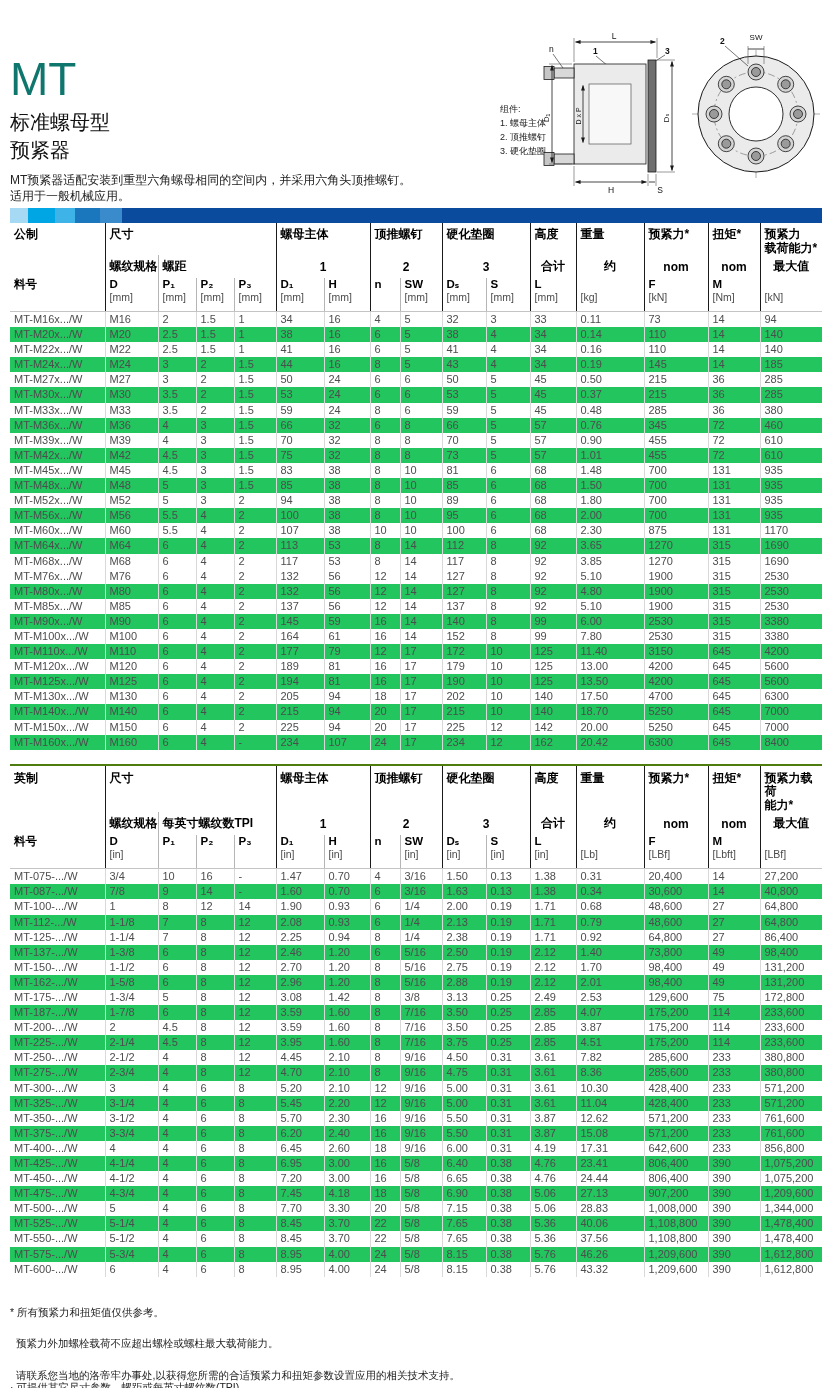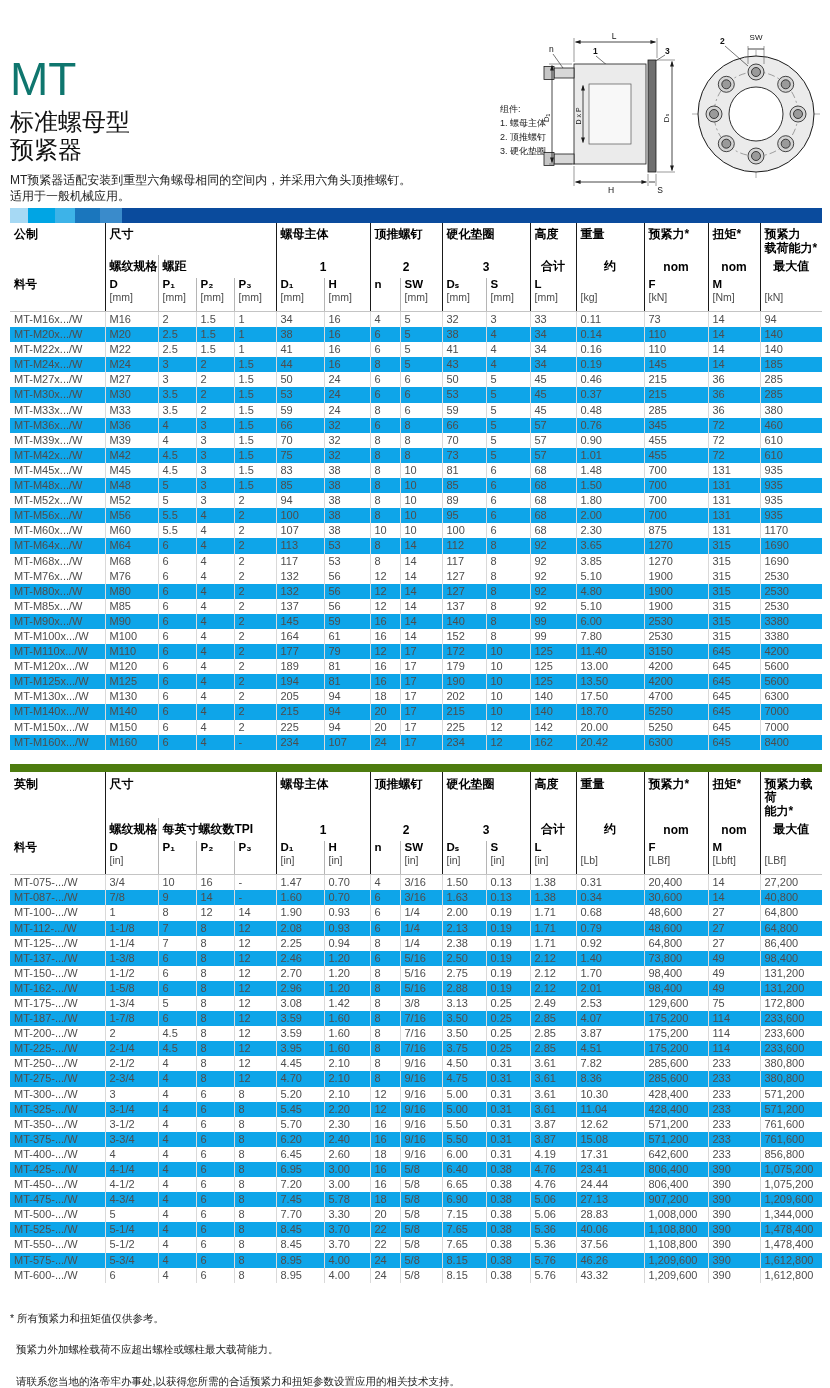--- a/index.html
+++ b/index.html
@@ -5,43 +5,43 @@
   html,body{margin:0;padding:0;}
   body{
     width:830px;height:1388px;overflow:hidden;background:#ffffff;
     font-family:"Liberation Sans","DejaVu Sans",sans-serif;color:#1a1a1a;
     -webkit-font-smoothing:antialiased;
   }
   .page{padding:5px 10px;}
   
   .top{position:relative;height:203px;padding:0 10px;}
   .title{margin:0;padding-top:56px;font-size:46px;line-height:46px;font-weight:400;letter-spacing:0px;color:#0f766e;}
-  .subtitle{margin-top:6px;font-size:24px;line-height:28px;font-weight:400;color:#111;white-space:pre-line;}
+  .subtitle{margin-top:6px;font-size:20px;line-height:28px;font-weight:400;color:#111;white-space:pre-line;}
   .desc{margin-top:9px;font-size:12px;line-height:15.5px;color:#222;white-space:pre-line;}
   .legend{position:absolute;left:500px;top:102px;font-size:9px;line-height:14px;color:#222;}
   .figure{position:absolute;right:6px;top:28px;width:290px;height:170px;}
   .figure text{font-family:"Liberation Sans","DejaVu Sans",sans-serif;}
   
   .bar{display:flex;height:15px;width:812px;}
   
   table{border-collapse:collapse;table-layout:fixed;width:812px;}
   th,td{padding:0 4px;text-align:left;vertical-align:top;overflow:hidden;white-space:nowrap;}
   thead th{font-weight:bold;color:#000;}
   tr.h1 th{font-size:12px;line-height:13.5px;padding-top:5px;height:27px;white-space:pre-line;vertical-align:top;}
   tr.h2 th{font-size:12px;height:23px;vertical-align:middle;}
   tr.h2 th.ac{text-align:center;}
   tr.h3 th{height:31px;vertical-align:top;border-bottom:1px solid #c4c4c4;padding-bottom:2px;}
   tr.h3 .lab{font-size:11.5px;font-weight:bold;line-height:13px;min-height:13px;}
   tr.h3 .unit{font-size:10.5px;font-weight:normal;color:#4a4a4a;line-height:13px;min-height:13px;}
   tbody td{font-size:11px;color:#4d4d4d;height:15.1px;line-height:15.1px;border-left:1px solid #d9d9d9;}
   tbody td:first-child{border-left:none;}
-  tbody tr.alt{background:#0ea5e9;}
+  tbody tr.alt{background:#22c55e;}
   th.gb{border-left:1px solid #1a1a1a;}
   th.sb{border-left:1px solid #b5b5b5;}
-  .table2{margin-top:14px;border-top:8px solid #4d7c0f;}
+  .table2{margin-top:14px;border-top:2px solid #4d7c0f;}
   .table2 tr.h1 th{padding-top:6px;}
   
   .footnotes{margin-top:30px;font-size:10.5px;line-height:11.6px;color:#222;}
   .footnotes .indent{padding-left:6px;margin-top:20px;}
 </style>
 </head>
 <body>
 
 <div class="top">
   <h1 class="title">MT</h1>
@@ -368,21 +368,21 @@
           <td>3</td>
           <td>2</td>
           <td>1.5</td>
           <td>50</td>
           <td>24</td>
           <td>6</td>
           <td>6</td>
           <td>50</td>
           <td>5</td>
           <td>45</td>
-          <td>0.46</td>
+          <td>0.50</td>
           <td>215</td>
           <td>36</td>
           <td>285</td>
         </tr>
         <tr class="alt">
           <td>MT-M30x.../W</td>
           <td>M30</td>
           <td>3.5</td>
           <td>2</td>
           <td>1.5</td>
@@ -1307,21 +1307,21 @@
           <td>390</td>
           <td>1,075,200</td>
         </tr>
         <tr class="alt">
           <td>MT-475-.../W</td>
           <td>4-3/4</td>
           <td>4</td>
           <td>6</td>
           <td>8</td>
           <td>7.45</td>
-          <td>5.78</td>
+          <td>4.18</td>
           <td>18</td>
           <td>5/8</td>
           <td>6.90</td>
           <td>0.38</td>
           <td>5.06</td>
           <td>27.13</td>
           <td>907,200</td>
           <td>390</td>
           <td>1,209,600</td>
         </tr>

